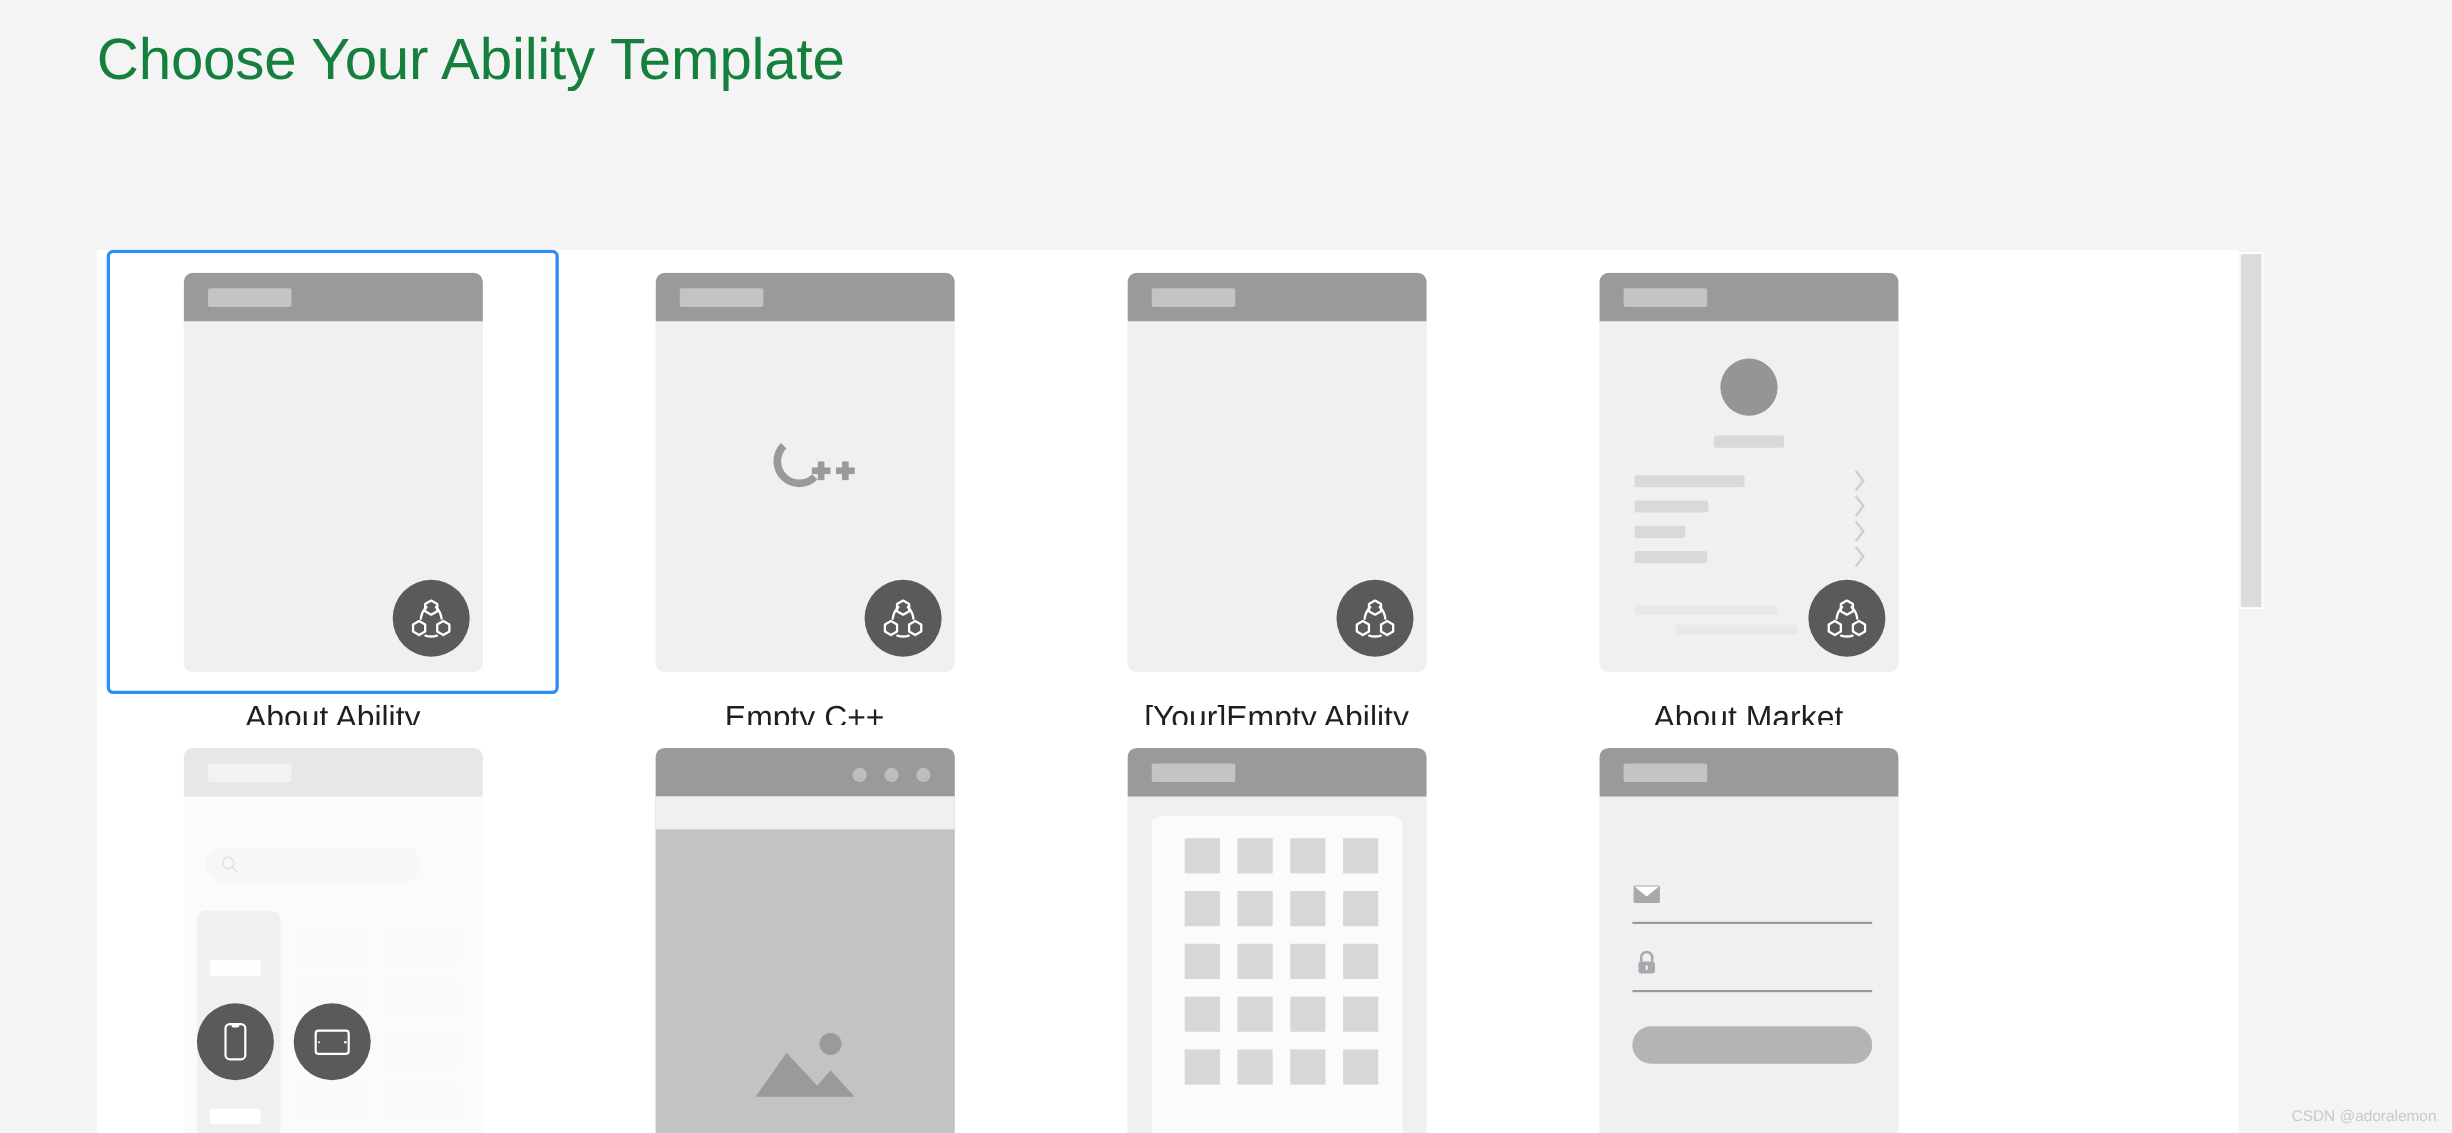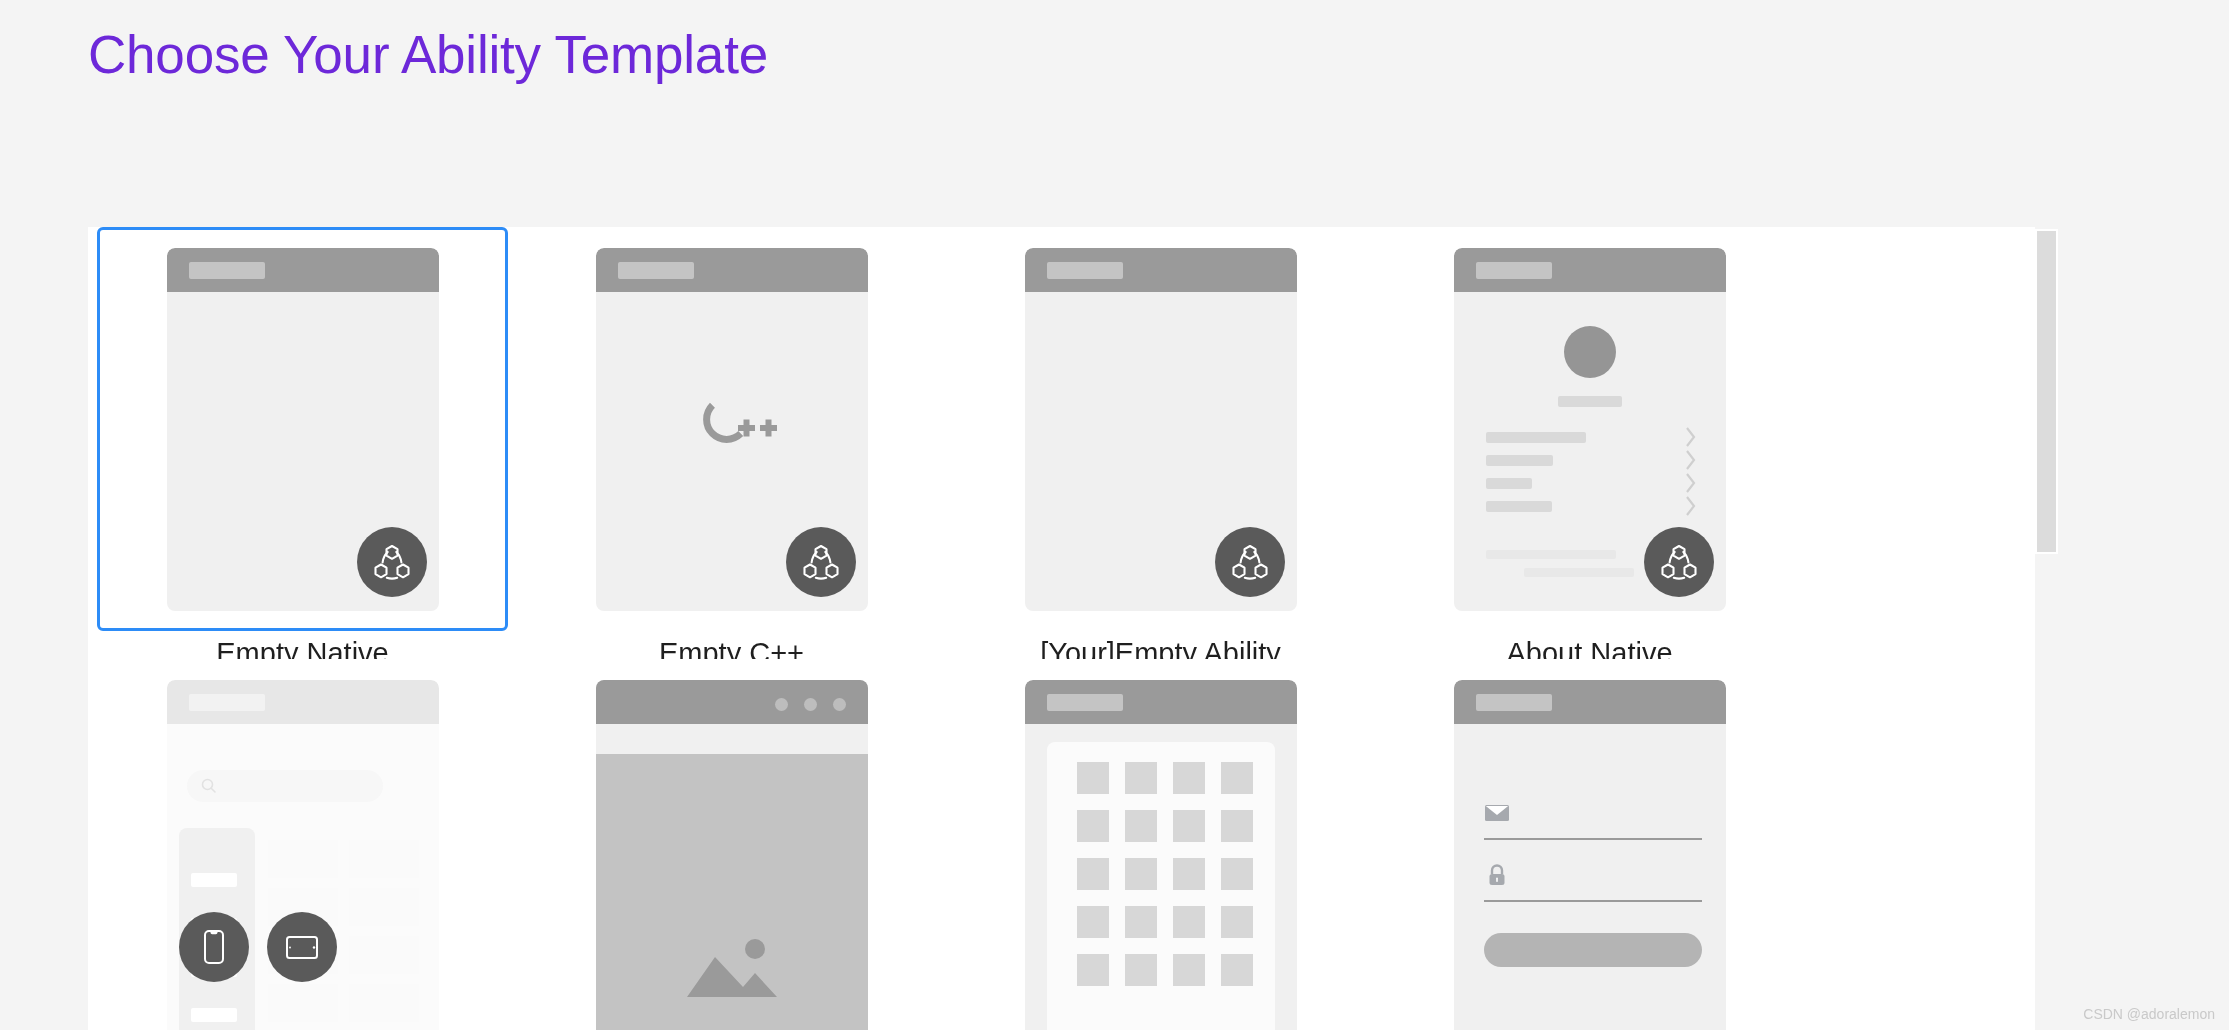--- a/index.html
+++ b/index.html
@@ -9,21 +9,21 @@
     font-family: "Liberation Sans", sans-serif;
     overflow: hidden;
   }
 
   
   .page-title {
     position: absolute;
     left: 88px; top: 22px;
     font-size: 53px;
     font-weight: 400;
-    color: #6d28d9;
+    color: #15803d;
     letter-spacing: -0.2px;
     line-height: 66px;
     white-space: nowrap;
   }
 
   
   .toolbar {
     position: absolute;
     left: 0; top: 145px;
     width: 2229px; height: 76px;
@@ -301,21 +301,21 @@
               </g>
               <g fill="none" stroke="#ffffff" stroke-width="2.1" stroke-linecap="round">
                 <path d="M13.6 23.4A17 17 0 0 1 18.7 12.9"></path>
                 <path d="M32.4 23.4A17 17 0 0 0 27.3 12.9"></path>
                 <path d="M17.8 38.8a16.6 16.6 0 0 0 10.4 0"></path>
               </g>
             </svg>
           </div>
         </div>
       </div>
-      <div class="card-label">Empty Native</div>
+      <div class="card-label">About Ability</div>
     </div>
 
     <div style="position:relative;">
       <div class="card">
         <div class="phone">
           <div class="ph-header">
             <div class="ph-title"></div>
           </div>
           <span class="cpp-logo">
             <svg viewBox="0 0 112 64" xmlns="http://www.w3.org/2000/svg">
@@ -419,21 +419,21 @@
               </g>
               <g fill="none" stroke="#ffffff" stroke-width="2.1" stroke-linecap="round">
                 <path d="M13.6 23.4A17 17 0 0 1 18.7 12.9"></path>
                 <path d="M32.4 23.4A17 17 0 0 0 27.3 12.9"></path>
                 <path d="M17.8 38.8a16.6 16.6 0 0 0 10.4 0"></path>
               </g>
             </svg>
           </div>
         </div>
       </div>
-      <div class="card-label">About Native</div>
+      <div class="card-label">About Market</div>
     </div>
 
     <div style="position:relative;">
       <div class="card">
         <div class="phone lightchrome">
           <div class="ph-header light">
             <div class="ph-title light"></div>
           </div>
 
           <div class="md-search">

